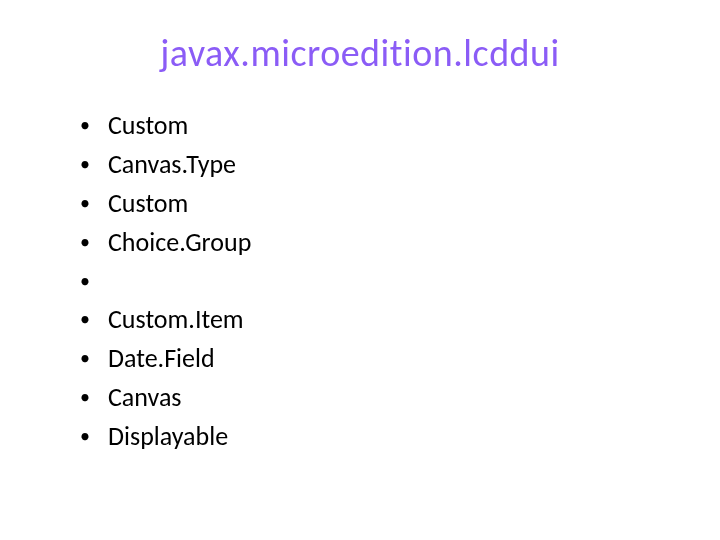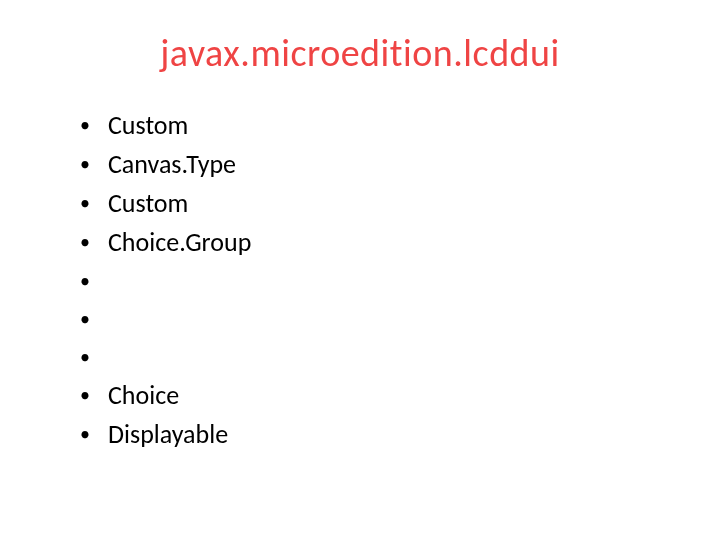--- a/index.html
+++ b/index.html
@@ -14,21 +14,21 @@
       font-family: Calibri, "Segoe UI", Arial, sans-serif;
       overflow: hidden;
     }
     .slide {
       width: 100%;
       height: 100%;
       padding: 30px 50px;
     }
     .title {
       font-size: 38px;
-      color: #ef4444;
+      color: #8b5cf6;
       text-align: center;
       font-weight: 400;
       margin-bottom: 30px;
       letter-spacing: 0.5px;
     }
     .list {
       list-style: none;
       padding-left: 30px;
     }
     .list-item {
@@ -69,26 +69,28 @@
     </li>
     <li class="list-item">
       <span class="bullet">•</span>
       <span class="item-text">Choice.Group</span>
     </li>
     <li class="list-item">
       <span class="bullet">•</span>
     </li>
     <li class="list-item">
       <span class="bullet">•</span>
+      <span class="item-text">Custom.Item</span>
     </li>
     <li class="list-item">
       <span class="bullet">•</span>
+      <span class="item-text">Date.Field</span>
     </li>
     <li class="list-item">
       <span class="bullet">•</span>
-      <span class="item-text">Choice</span>
+      <span class="item-text">Canvas</span>
     </li>
     <li class="list-item">
       <span class="bullet">•</span>
       <span class="item-text">Displayable</span>
     </li>
   </ul>
 </div>
 
 </body></html>

